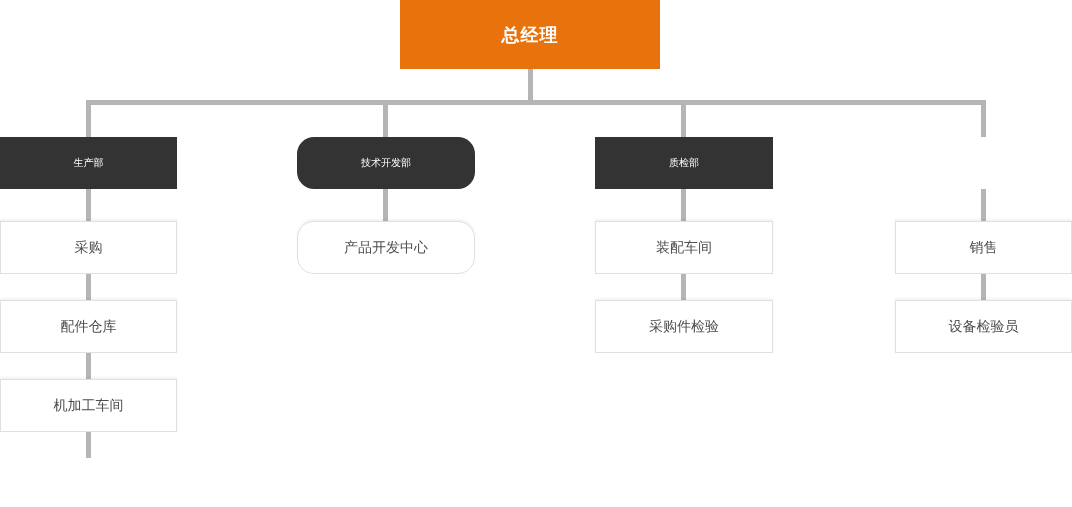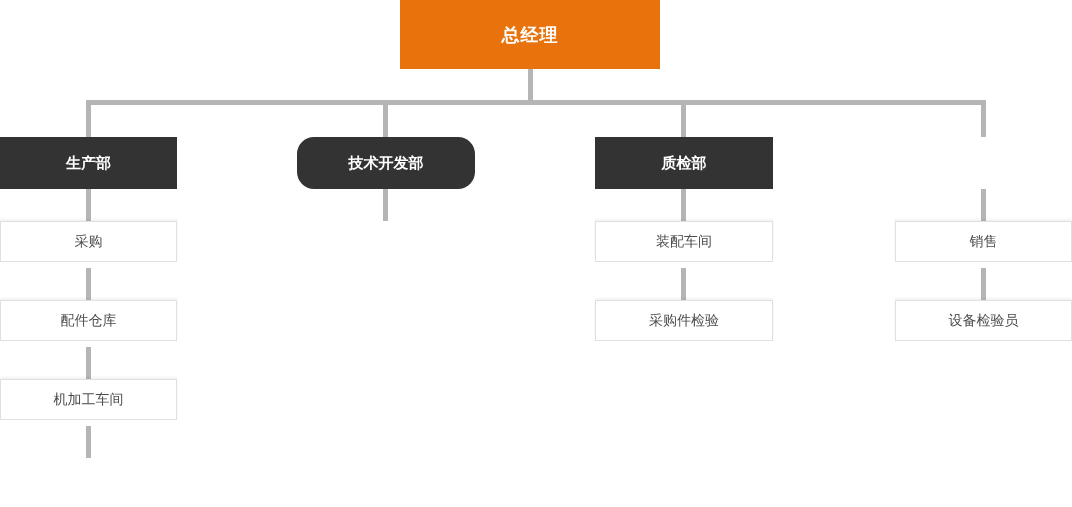--- a/index.html
+++ b/index.html
@@ -29,26 +29,26 @@
     color: var(--root-text, #ffffff);
     font-size: 18px; font-weight: bold;
     letter-spacing: 1px;
   }
 
   
   .dept {
     top: 137px; height: 52px;
     background: var(--dept-bg, #333333);
     color: var(--dept-text, #ffffff);
-    font-size: 15px; font-weight: bold;
+    font-size: 10px; font-weight: normal;
   }
 
   
   .child {
-    height: 41px;
+    height: 53px;
     background: #ffffff;
     border: 1px solid var(--child-border, #e0e0e0);
     color: var(--child-text, #4d4d4d);
     font-size: 14px;
     box-shadow: 0 -2px 2px rgba(0,0,0,0.05);
   }
 
   
   .col1 { left: 0;     width: 177px; }
   .col2 { left: 297px; width: 178px; border-radius: 17px; }
@@ -113,20 +113,21 @@
   <div class="node root">总经理</div>
 
   <div class="node dept col1">生产部</div>
   <div class="node dept col2">技术开发部</div>
   <div class="node dept col3">质检部</div>
 
   <div class="node child col1 row1">采购</div>
   <div class="node child col1 row2">配件仓库</div>
   <div class="node child col1 row3">机加工车间</div>
 
+  <div class="node child col2 row1">产品开发中心</div>
 
   <div class="node child col3 row1">装配车间</div>
   <div class="node child col3 row2">采购件检验</div>
 
   <div class="node child col4 row1">销售</div>
   <div class="node child col4 row2">设备检验员</div>
 
 </div>
 
 </body></html>

